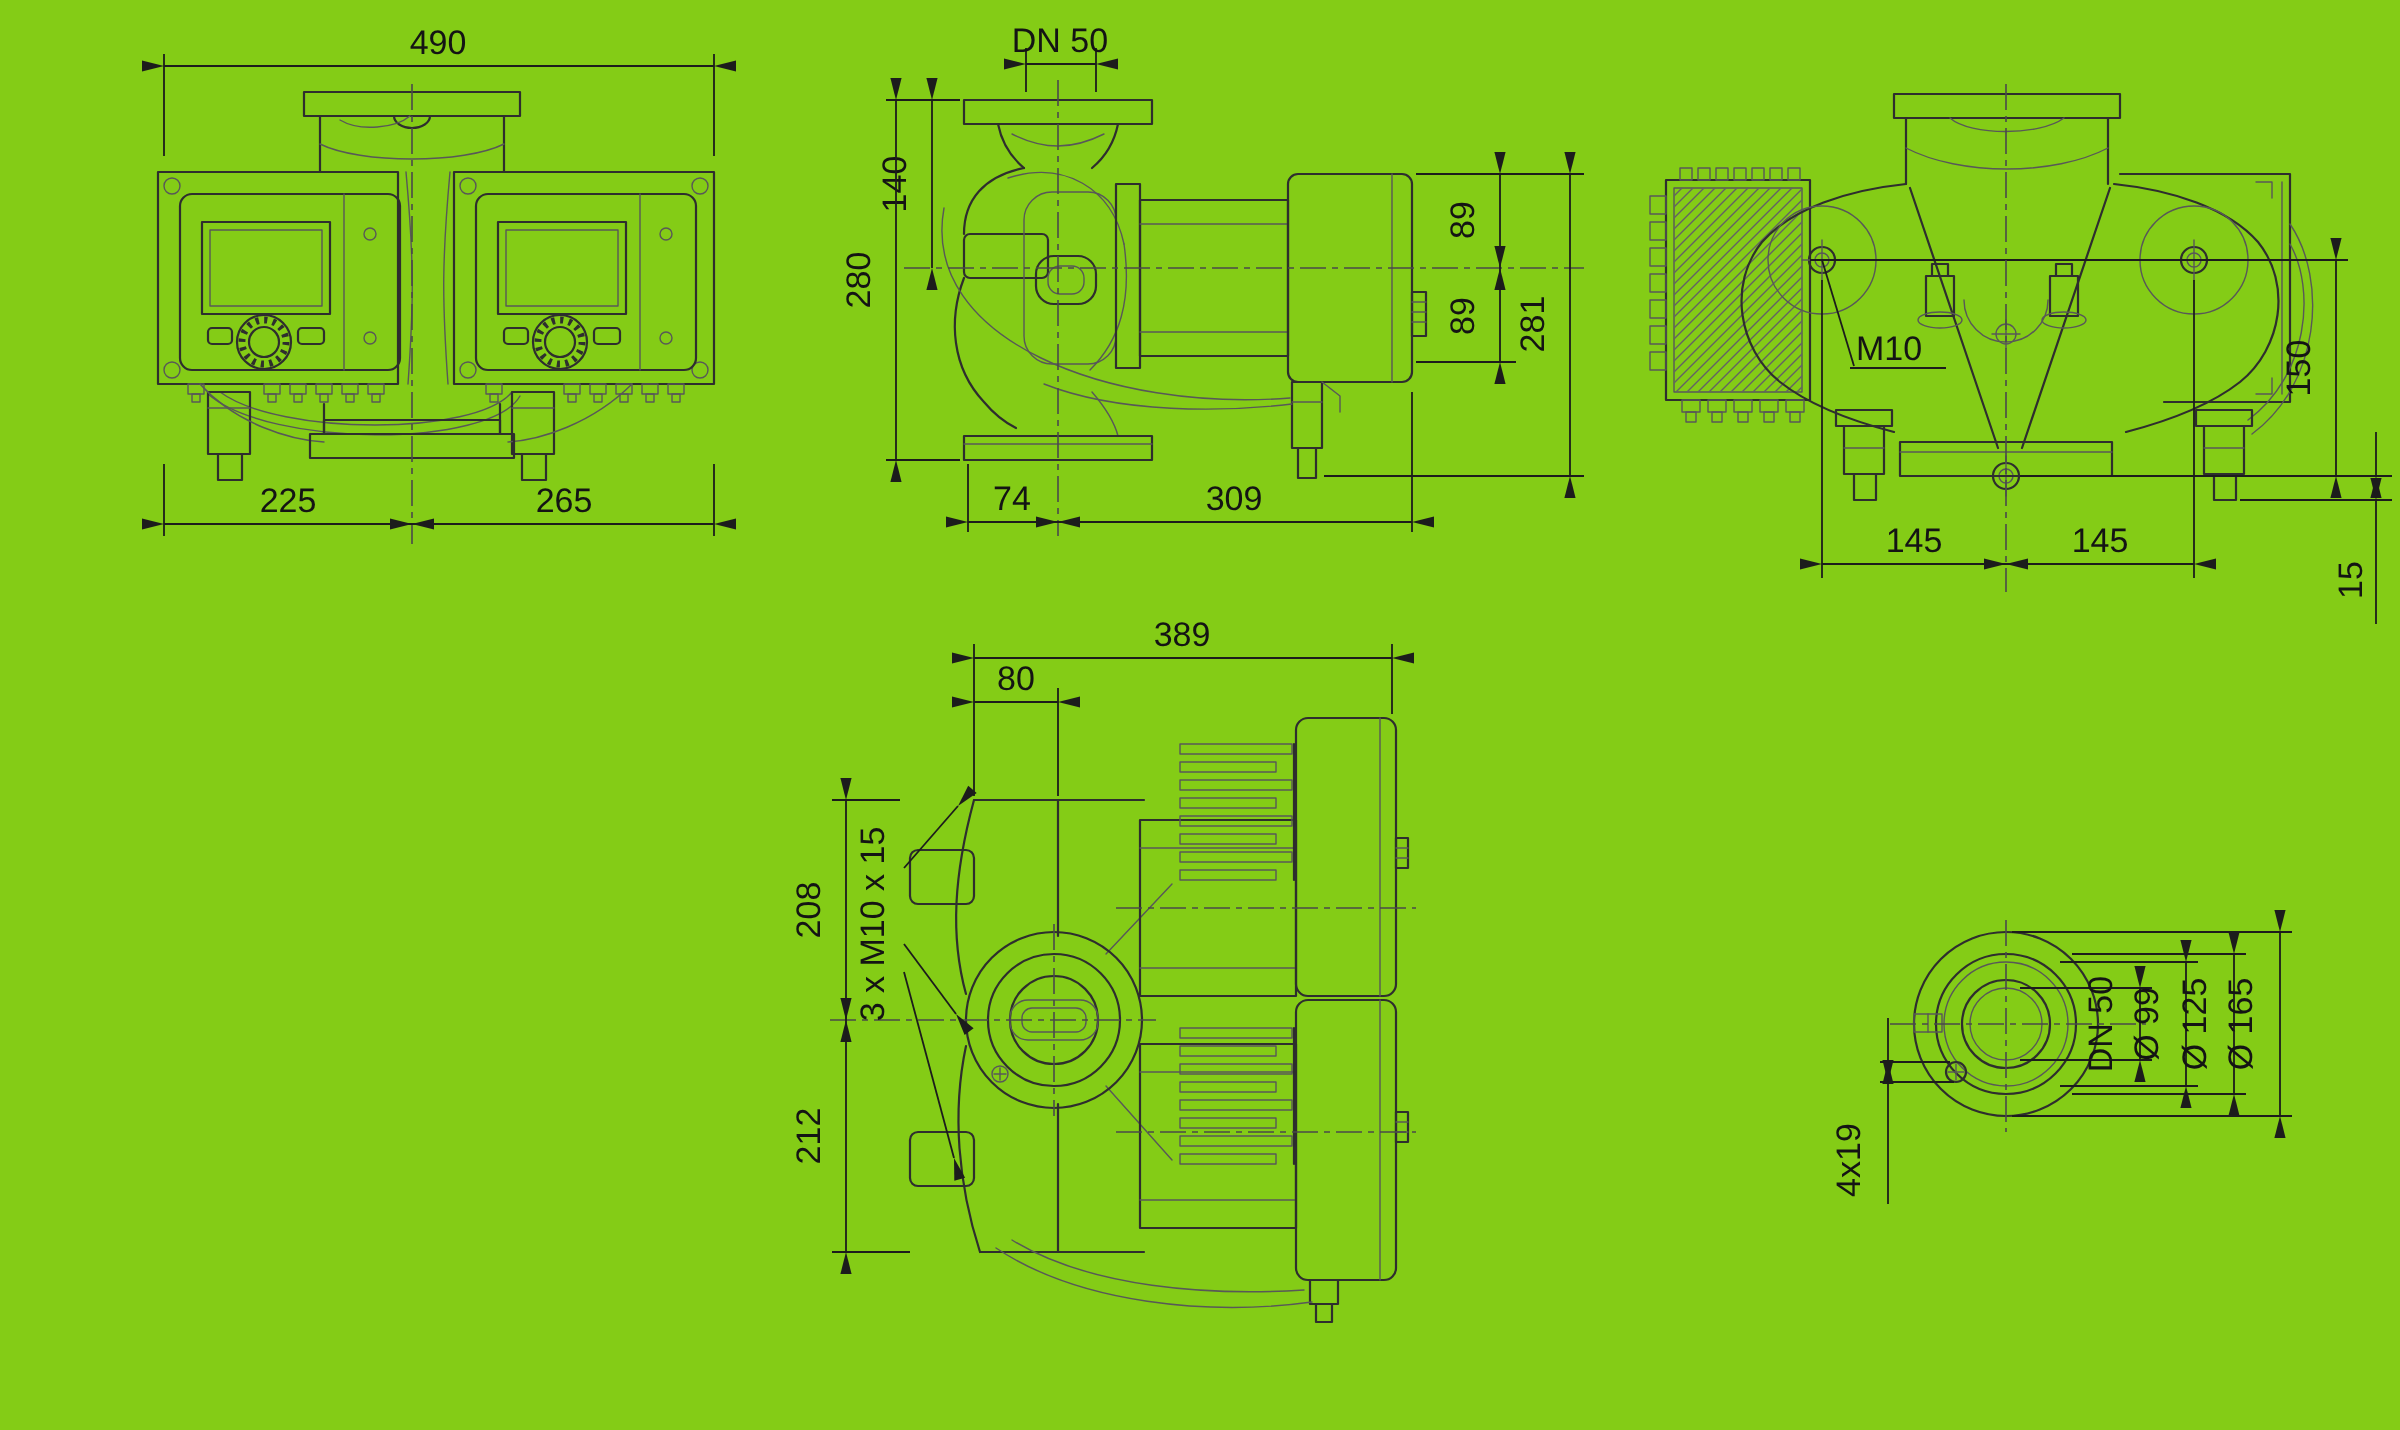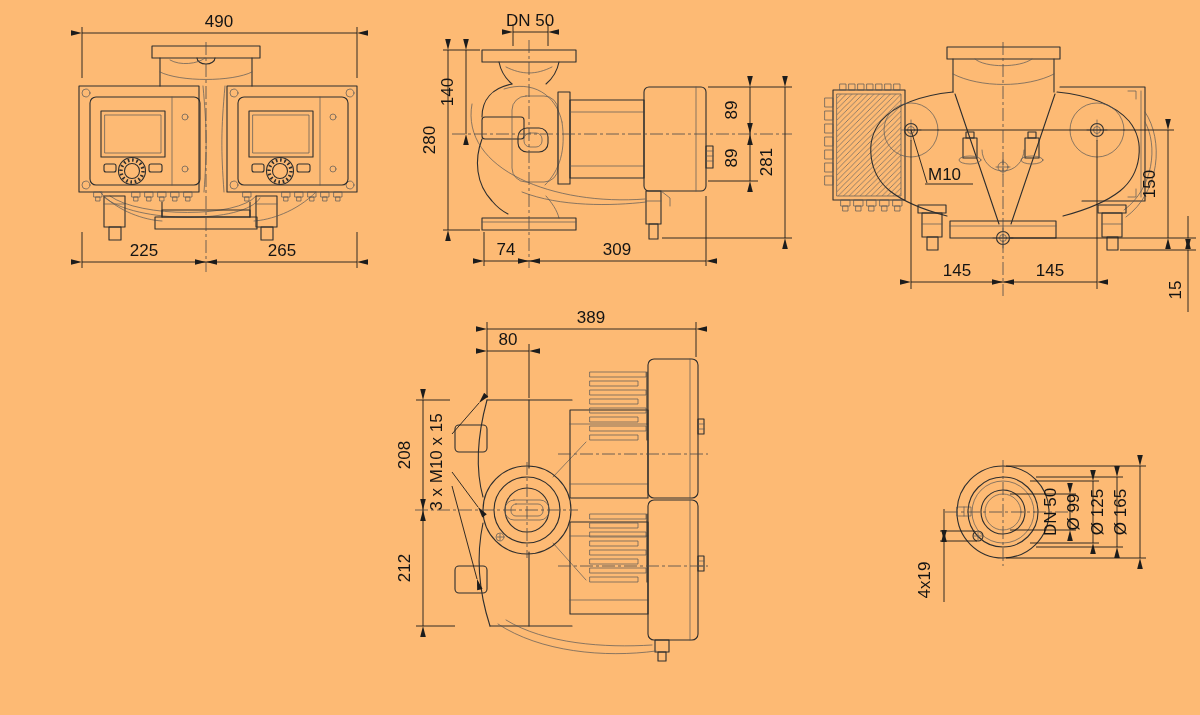--- a/index.html
+++ b/index.html
@@ -1,16 +1,16 @@
 <!DOCTYPE html>
 <html><head>
 <meta charset="utf-8">
 <style>
   html,body{margin:0;padding:0;background:#fff;}
-  .canvas{position:relative;width:1200px;height:715px;background:#fdba74;overflow:hidden;
+  .canvas{position:relative;width:1200px;height:715px;background:#84cc16;overflow:hidden;
           font-family:"Liberation Sans", sans-serif;text-align:center;}
   svg{display:block;}
   .ol{stroke:#2e2e2e;stroke-width:1.1;fill:none;stroke-linejoin:round;stroke-linecap:round;}
   .tl{stroke:#585858;stroke-width:0.7;fill:none;stroke-linejoin:round;stroke-linecap:round;}
   .dim{stroke:#1c1c1c;stroke-width:0.9;fill:none;}
   .cl{stroke:#4a4a4a;stroke-width:0.8;fill:none;stroke-dasharray:13 3 3 3;}
   .dt{font:17px "Liberation Sans", sans-serif;fill:#141414;}
   .kt{stroke:#2e2e2e;stroke-width:3.4;fill:none;stroke-dasharray:1.6 2.7;}
 </style>
 </head>

